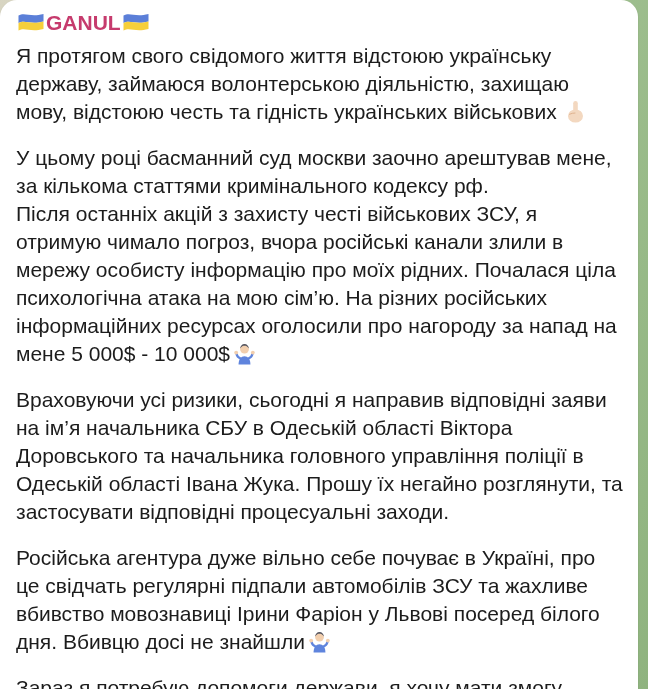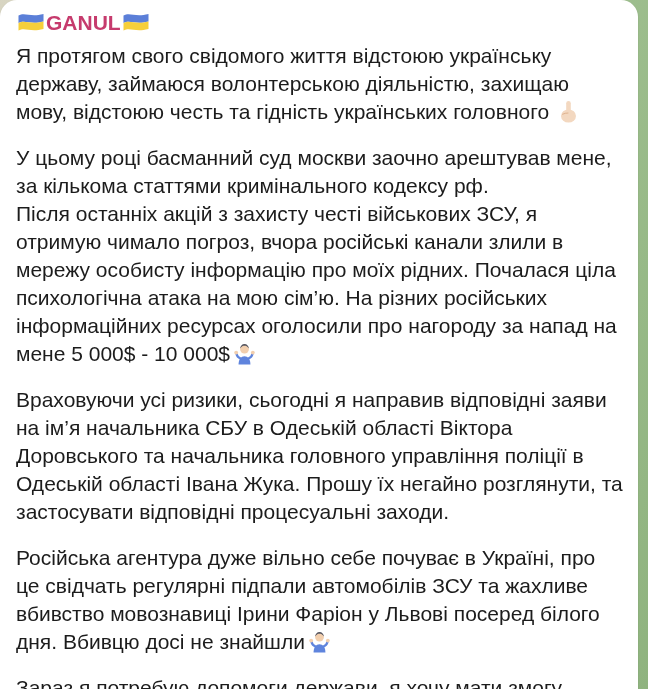--- a/index.html
+++ b/index.html
@@ -39,21 +39,21 @@
     </span>
     <span class="channel-title">GANUL</span>
     <span class="flag">
       <svg width="28" height="21" viewBox="0 0 28 21">
         <path d="M1.5,4.5 C8,1 13,6.5 26.5,3 L26.5,10.5 C13,14 8,8.5 1.5,12 Z" fill="#5b7fd8"></path>
         <path d="M1.5,12 C8,8.5 13,14 26.5,10.5 L26.5,18 C13,21.5 8,16 1.5,19.5 Z" fill="#f6cf3a"></path>
       </svg>
     </span>
   </div>
   <div class="msg" id="message-body">
-      <div class="para"><span>Я протягом свого свідомого життя відстоюю українську державу, займаюся волонтерською діяльністю, захищаю мову, відстоюю честь та гідність українських головного </span><svg width="22" height="24" viewBox="0 0 22 24">
+      <div class="para"><span>Я протягом свого свідомого життя відстоюю українську державу, займаюся волонтерською діяльністю, захищаю мову, відстоюю честь та гідність українських військових </span><svg width="22" height="24" viewBox="0 0 22 24">
           <ellipse cx="11.5" cy="17" rx="7.5" ry="6.6" fill="#f3d8c0"></ellipse>
           <rect x="9.2" y="2" width="4.6" height="12.5" rx="2.3" fill="#f3d8c0"></rect>
           <path d="M5.2 15.4 q3-1.5 6.2-1.4" stroke="#ddae89" stroke-width="0.9" fill="none"></path>
         </svg></div>
       <div class="para"><span>У цьому році басманний суд москви заочно арештував мене, за кількома статтями кримінального кодексу рф.
 Після останніх акцій з захисту честі військових ЗСУ, я отримую чимало погроз, вчора російські канали злили в мережу особисту інформацію про моїх рідних. Почалася ціла психологічна атака на мою сім’ю. На різних російських інформаційних ресурсах оголосили про нагороду за напад на мене 5 000$ - 10 000$</span><svg width="25" height="23" viewBox="0 0 26 24">
           <path d="M6.8,23.5 c0,-5.6 2.7,-8.7 6.2,-8.7 c3.5,0 6.2,3.1 6.2,8.7 Z" fill="#5f84dd"></path>
           <path d="M8.6,17 C6.3,16.3 5.1,14.4 4.7,12.6" stroke="#5f84dd" stroke-width="2.4" fill="none" stroke-linecap="round"></path>
           <path d="M17.4,17 C19.7,16.3 20.9,14.4 21.3,12.6" stroke="#5f84dd" stroke-width="2.4" fill="none" stroke-linecap="round"></path>
           <circle cx="4.3" cy="11" r="2" fill="#f2cfae"></circle>

